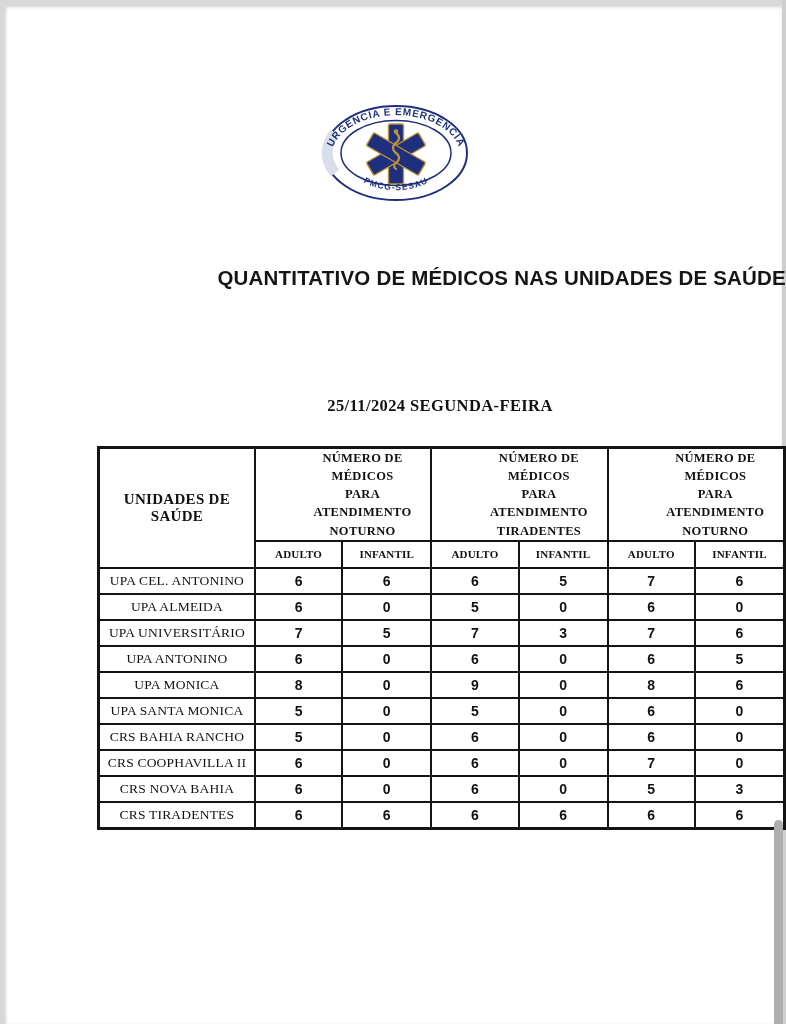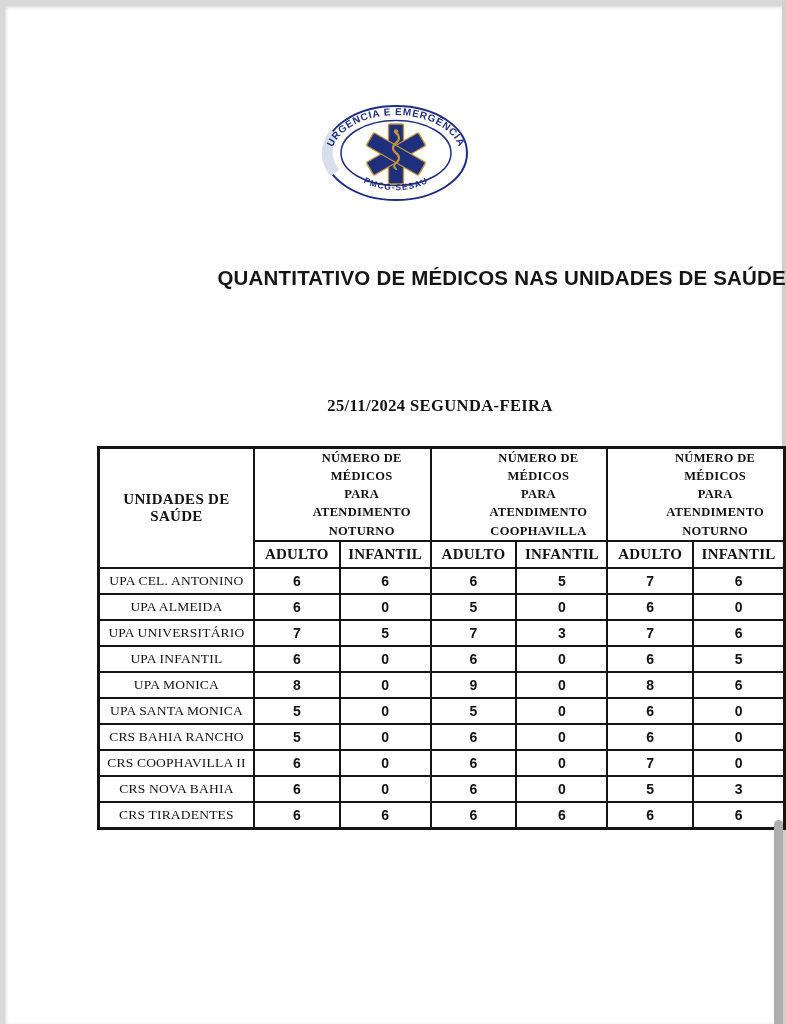--- a/index.html
+++ b/index.html
@@ -98,21 +98,21 @@
     font-size: 12.5px;
     font-weight: bold;
     line-height: 1.45;
     letter-spacing: 0.3px;
     padding-left: 41px;
   }
   .med-table th.group span { display: block; }
   .med-table th.sub {
     width: 79px;
     height: 25px;
-    font-size: 15px;
+    font-size: 11px;
     font-weight: bold;
     letter-spacing: 0.2px;
     border-radius: 11px;
   }
   .med-table td.unit {
     height: 24px;
     font-size: 13.5px;
     font-weight: normal;
     letter-spacing: 0.2px;
     white-space: nowrap;
@@ -174,21 +174,21 @@
       <tr>
         <th class="corner" rowspan="2">UNIDADES DE SAÚDE</th>
         <th class="group" colspan="2">
           <span>NÚMERO DE MÉDICOS</span>
           <span>PARA ATENDIMENTO</span>
           <span>NOTURNO</span>
         </th>
         <th class="group" colspan="2">
           <span>NÚMERO DE MÉDICOS</span>
           <span>PARA ATENDIMENTO</span>
-          <span>COOPHAVILLA</span>
+          <span>TIRADENTES</span>
         </th>
         <th class="group" colspan="2">
           <span>NÚMERO DE MÉDICOS</span>
           <span>PARA ATENDIMENTO</span>
           <span>NOTURNO</span>
         </th>
       </tr>
       <tr>
         <th class="sub">ADULTO</th>
         <th class="sub">INFANTIL</th>
@@ -220,21 +220,21 @@
         <tr>
           <td class="unit">UPA UNIVERSITÁRIO</td>
           <td class="num">7</td>
           <td class="num">5</td>
           <td class="num">7</td>
           <td class="num">3</td>
           <td class="num">7</td>
           <td class="num">6</td>
         </tr>
         <tr>
-          <td class="unit">UPA INFANTIL</td>
+          <td class="unit">UPA ANTONINO</td>
           <td class="num">6</td>
           <td class="num">0</td>
           <td class="num">6</td>
           <td class="num">0</td>
           <td class="num">6</td>
           <td class="num">5</td>
         </tr>
         <tr>
           <td class="unit">UPA MONICA</td>
           <td class="num">8</td>

